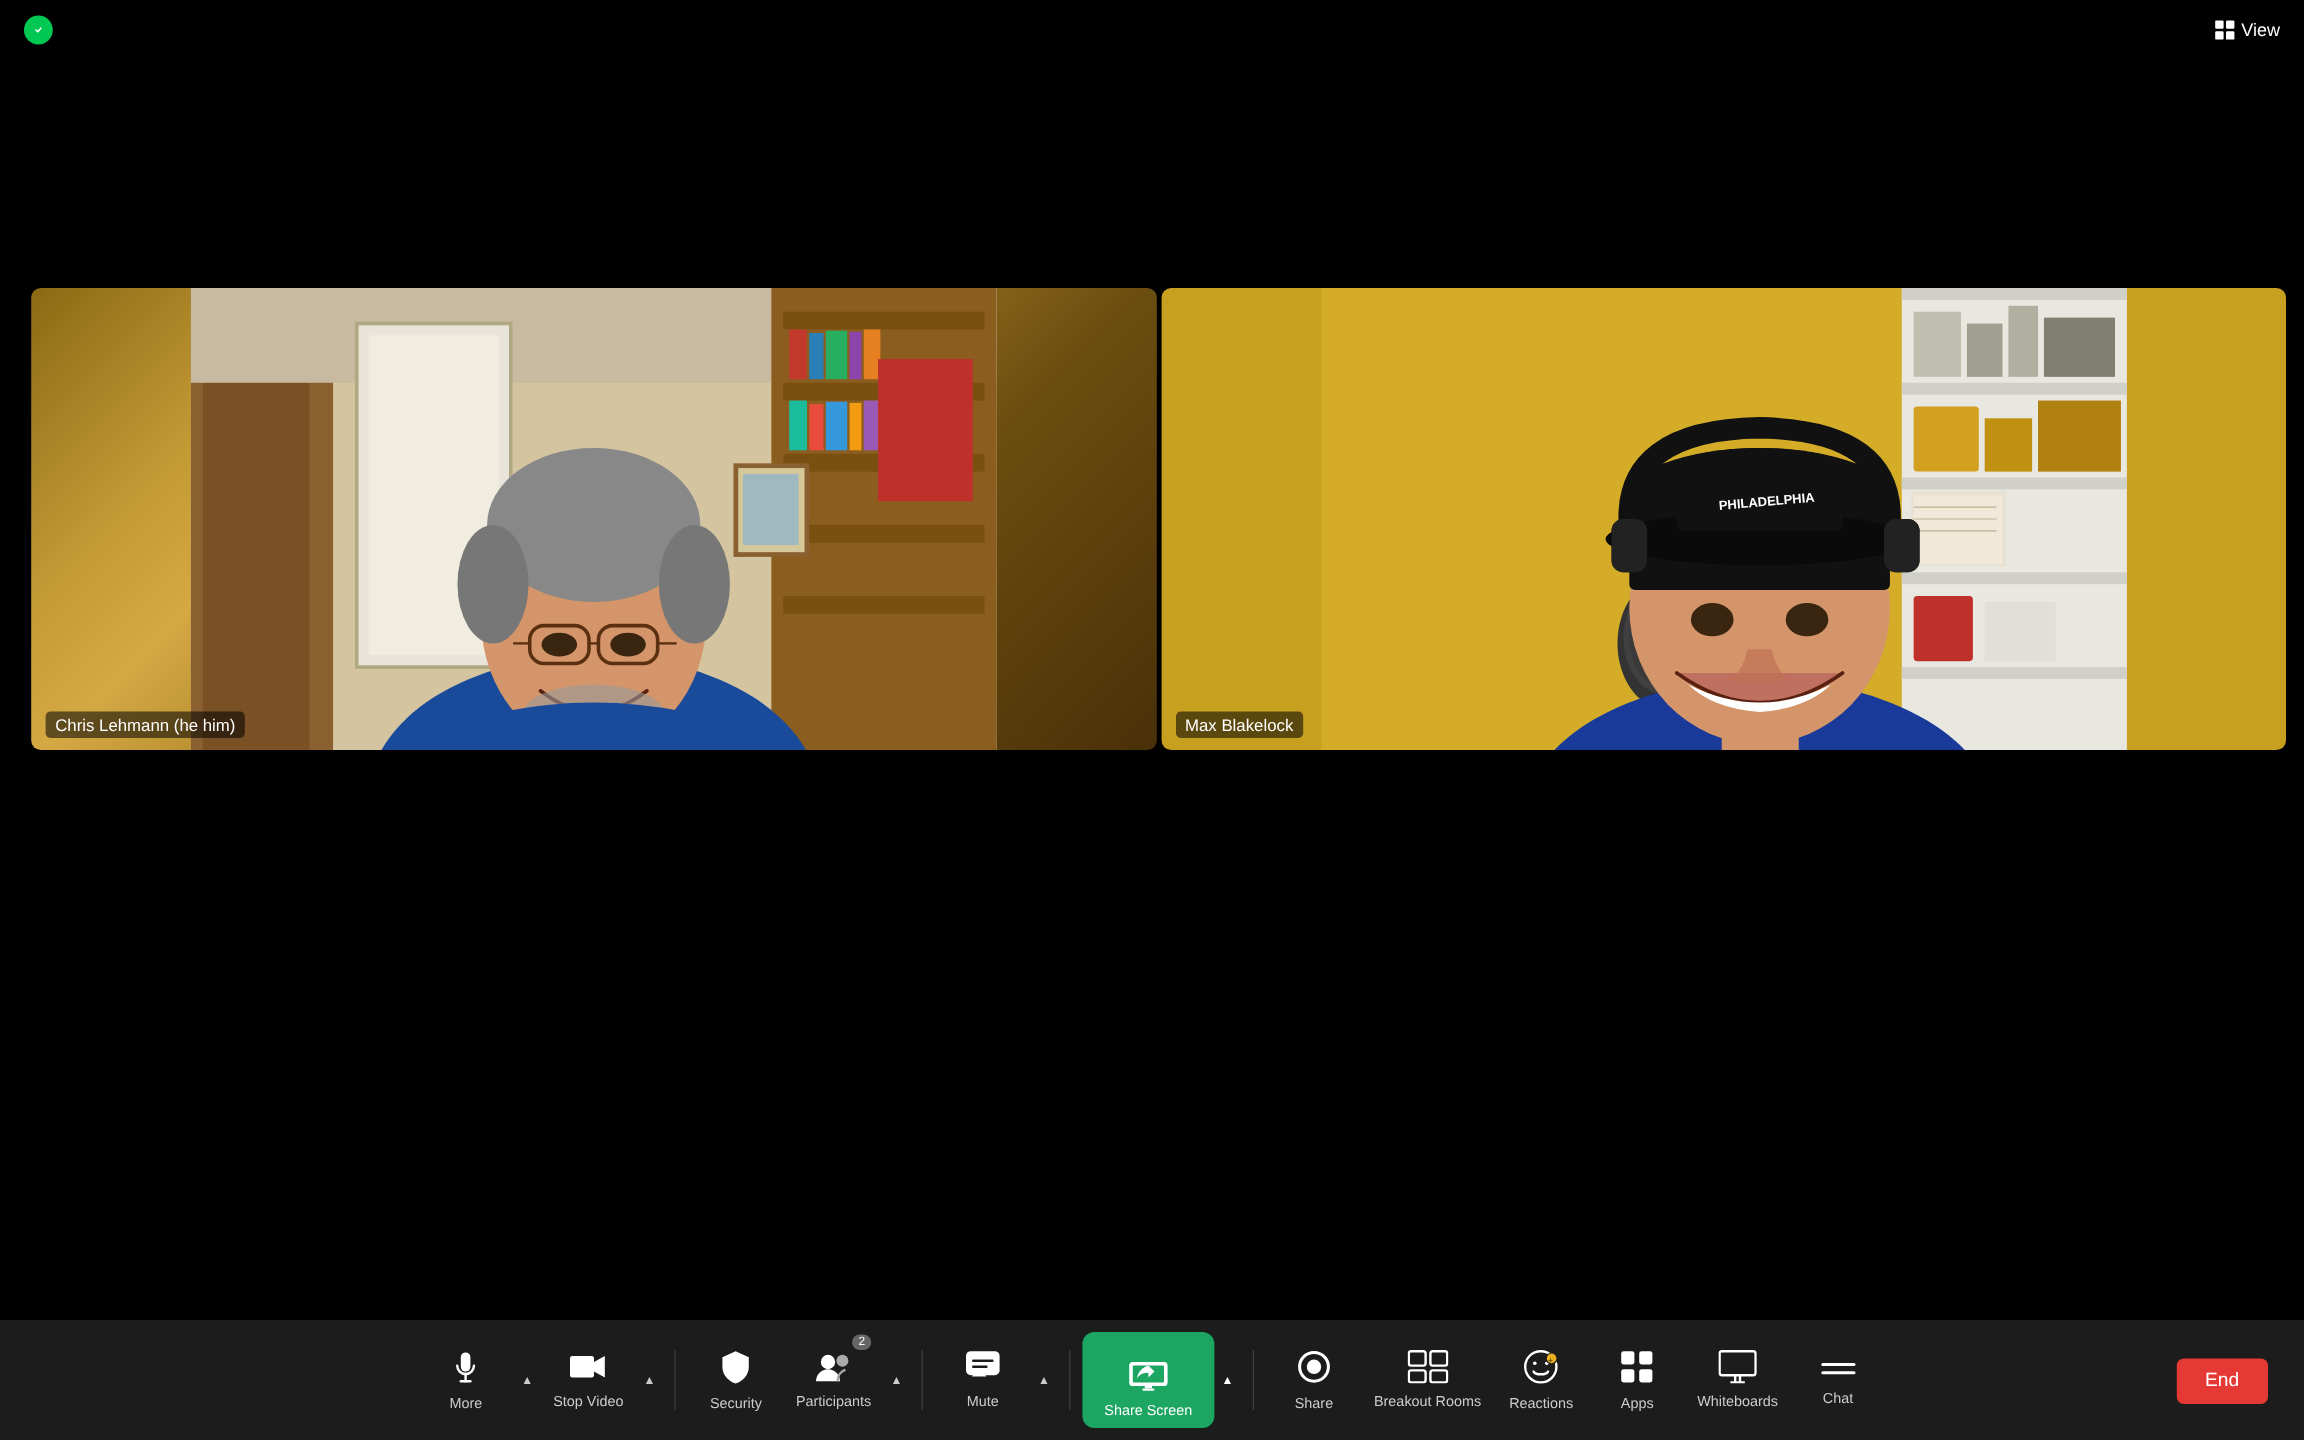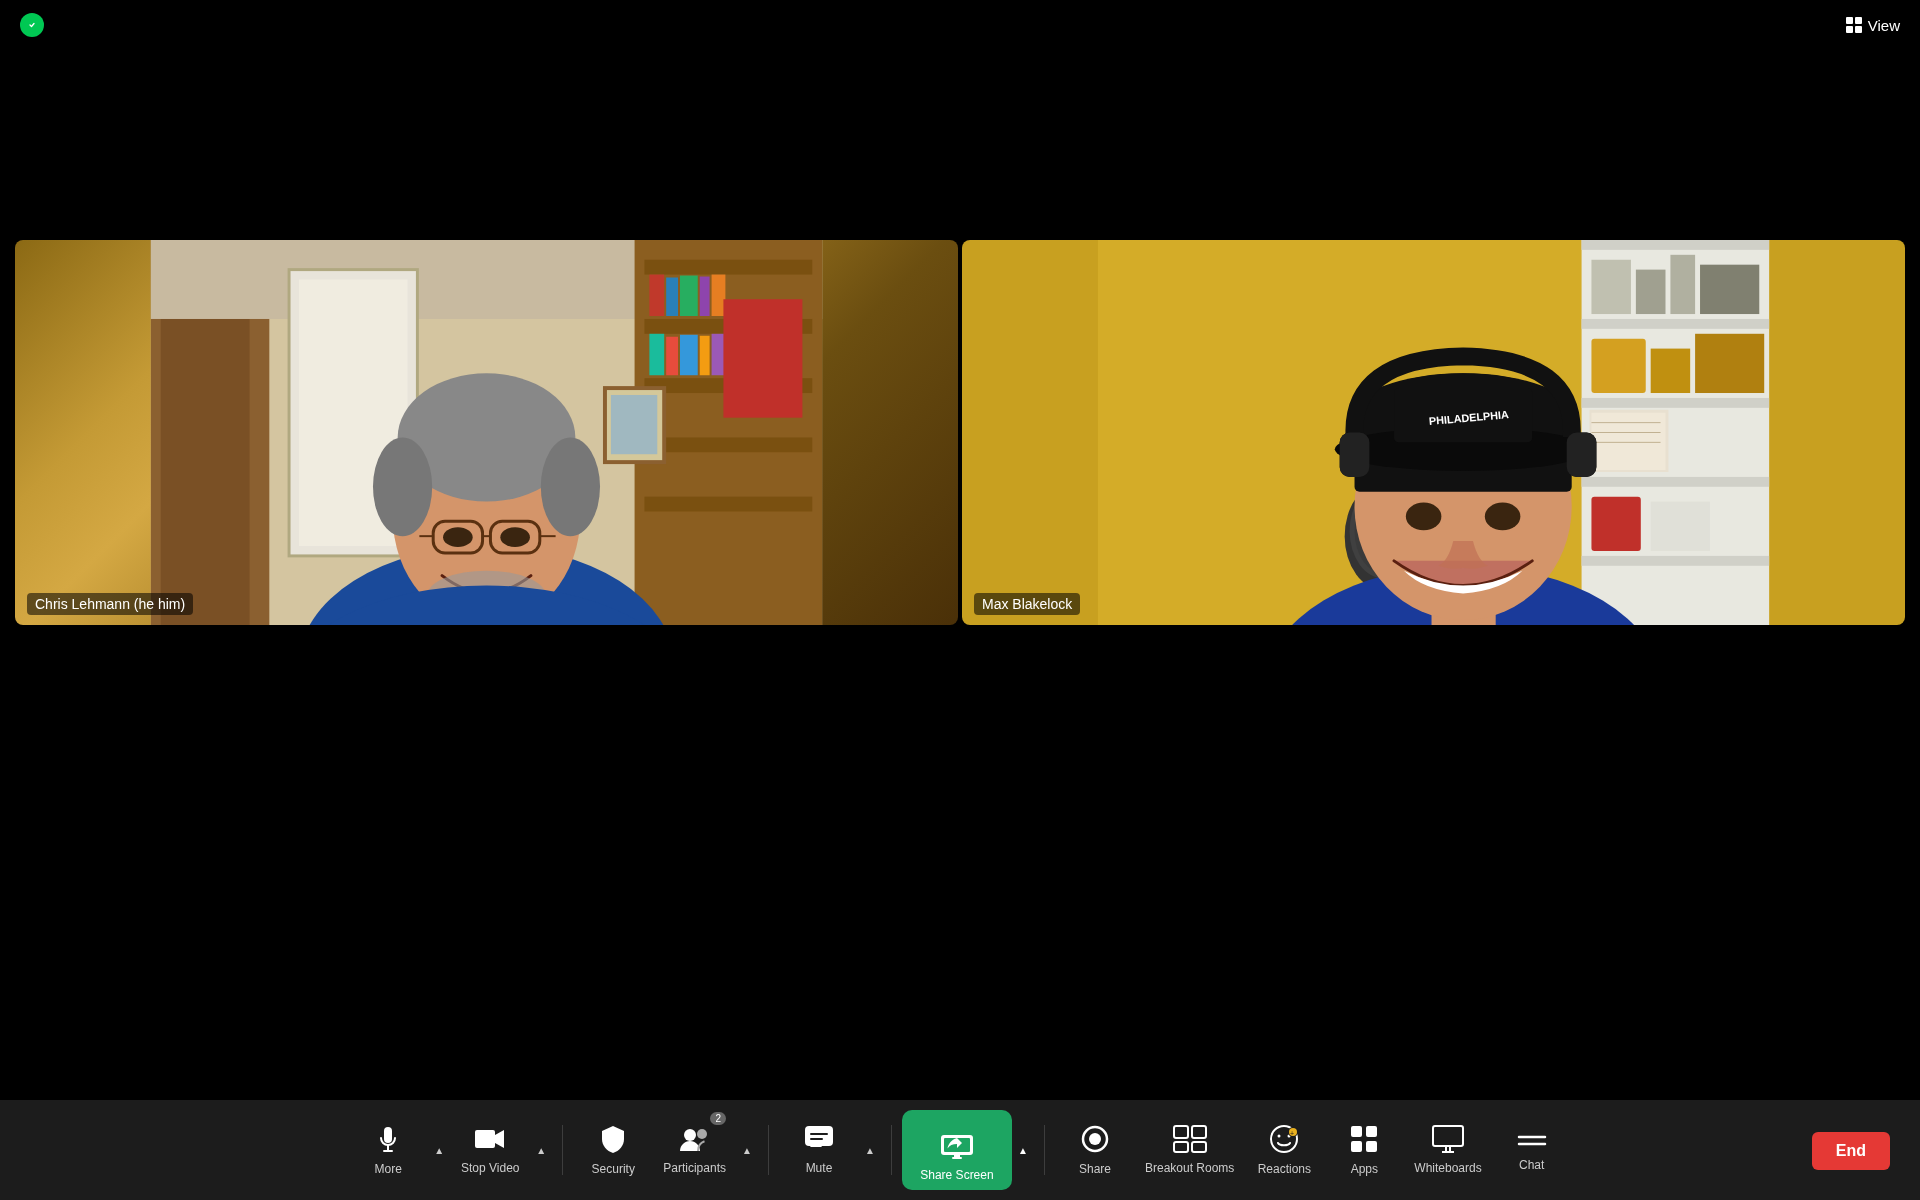--- a/index.html
+++ b/index.html
@@ -78,20 +78,21 @@
       flex: 1;
       position: relative;
       border-radius: 8px;
       overflow: hidden;
       background: #1a1a1a;
     }
 
     
     #tile-chris {
       background: linear-gradient(135deg, #8B6914 0%, #C49A35 20%, #D4A843 30%, #A07820 50%, #6B4E10 70%, #4a3008 100%);
+      margin-left: 11px;
     }
 
     
     #tile-max {
       background: #c8a020;
     }
 
     
     .video-svg {
       width: 100%;
@@ -191,21 +192,21 @@
     #end-button {
       position: absolute;
       right: 30px;
       bottom: 30px;
       background: #e53935;
       color: white;
       border: none;
       border-radius: 6px;
       padding: 10px 24px;
       font-size: 16px;
-      font-weight: 700;
+      font-weight: 400;
       cursor: pointer;
     }
 
     
     .participant-count {
       position: absolute;
       top: 2px;
       right: 10px;
       background: #666;
       color: white;

